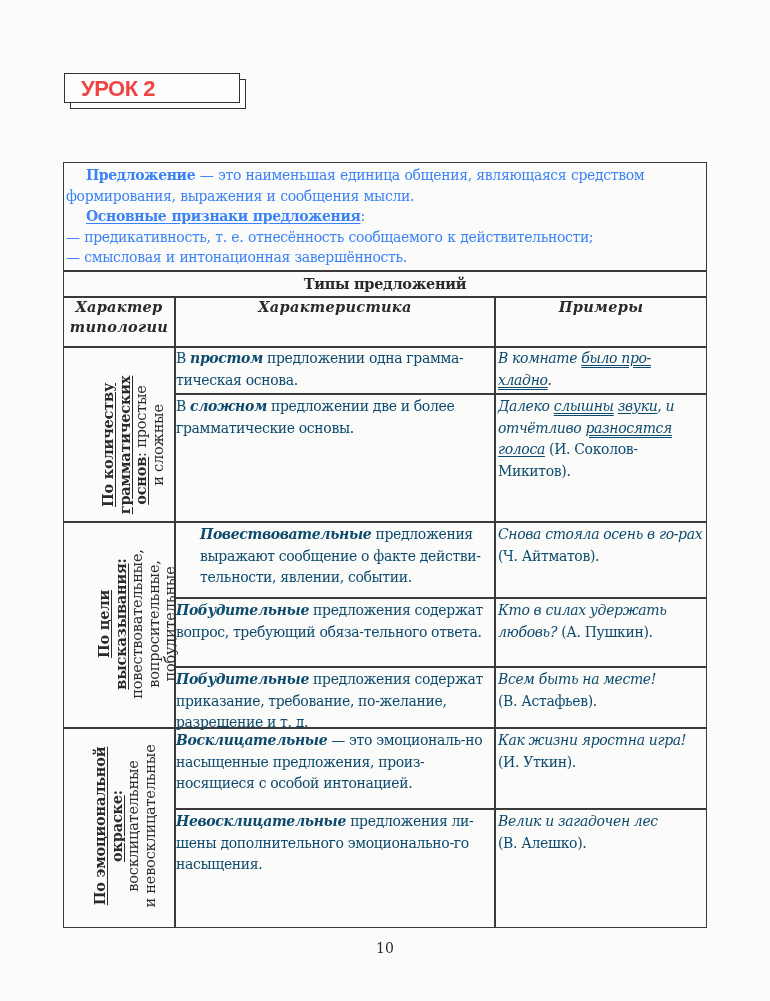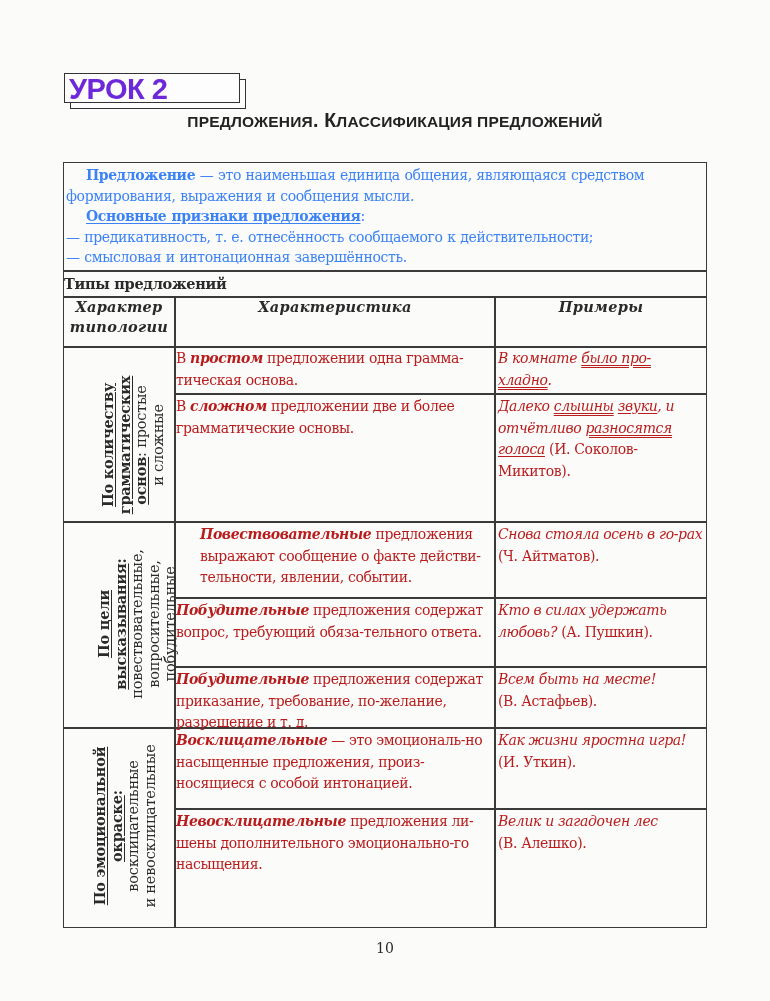--- a/index.html
+++ b/index.html
@@ -12,26 +12,26 @@
       color: #2a2a2a;
     }
     .lesson-badge {
       position: absolute; left: 64px; top: 73px;
       width: 176px; height: 30px;
       border: 1.5px solid #333;
       background: #fdfdfd;
       box-shadow: 5px 5px 0 0 #fdfdfd, 6px 6px 0 0 #333, 5px 5px 0 1px #333;
       font-family: "Liberation Sans", sans-serif;
       font-weight: bold;
-      font-size: 29px;
+      font-size: 22px;
       line-height: 30px;
-      padding-left: 4px;
+      padding-left: 16px;
       box-sizing: border-box;
       letter-spacing: -0.5px;
-      color: #6d28d9;
+      color: #ef4444;
     }
     .lesson-shadow {
       position: absolute; left: 70px; top: 79px;
       width: 176px; height: 30px;
       border: 1.5px solid #333;
       box-sizing: border-box;
       background: #fdfdfd;
     }
     .lesson-title {
       position: absolute; left: 60px; top: 108px; width: 670px;
@@ -57,33 +57,33 @@
       color: #3b82f6;
       letter-spacing: -0.35px;
       word-spacing: 0.5px;
     }
     .def p { margin: 0; }
     .def .indent { padding-left: 22px; }
     .hline { position: absolute; height: 1.5px; background: #3a3a3a; }
     .vline { position: absolute; width: 1.5px; background: #3a3a3a; }
     .types-head {
       position: absolute; left: 64px; top: 272px; width: 642px; height: 17px;
-      font-weight: bold; font-size: 14.5px; line-height: 24px;
+      text-align: center; font-weight: bold; font-size: 14.5px; line-height: 24px;
       letter-spacing: -0.3px;
     }
     .col-head {
       position: absolute; top: 297px;
       font-style: italic; font-weight: bold; font-size: 14.5px; line-height: 20px;
       text-align: center; letter-spacing: 0.3px;
     }
     .cell {
       position: absolute;
       font-size: 14px; line-height: 21.5px;
       letter-spacing: -0.35px;
-      color: #b91c1c;
+      color: #0c4a6e;
     }
     .cell b { font-style: italic; font-weight: bold; }
     .ex { font-style: italic; }
     .ex .auth { font-style: normal; }
     .u1 { text-decoration: underline; text-underline-offset: 2px; }
     .u2 { text-decoration: underline double; text-underline-offset: 2px; }
     .rot {
       position: absolute;
       transform: rotate(-90deg);
       transform-origin: center center;
@@ -101,23 +101,20 @@
   </style>
 </head>
 <body>
 
 <div class="lesson-shadow"></div>
 <div class="lesson-badge" style="box-shadow:none;">
   <span>УРОК 2</span>
 </div>
 
 <div class="lesson-title">
-  <div>
-    <span class="sc" style="text-transform:uppercase;">предложения</span><span style="white-space:pre;">. </span><span>К</span><span class="sc" style="text-transform:uppercase;">лассификация предложений</span>
-  </div>
 </div>
 
 <div class="frame"></div>
 
 <div class="def">
   <p class="indent"><b>Предложение</b><span> — это наименьшая единица общения, являющаяся средством</span></p>
   <p style="padding-left:2px;">формирования, выражения и сообщения мысли.</p>
   <p class="indent"><b class="u1">Основные признаки предложения</b><span>:</span></p>
   <p style="padding-left:2px;">— предикативность, т. е. отнесённость сообщаемого к действительности;</p>
   <p style="padding-left:2px;">— смысловая и интонационная завершённость.</p>

